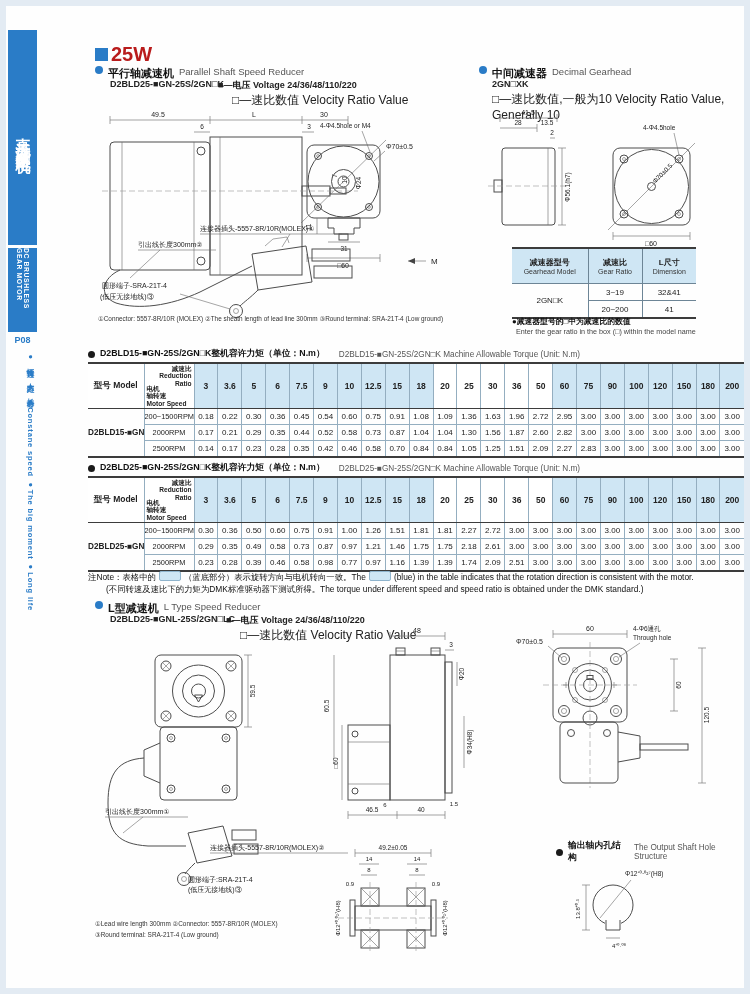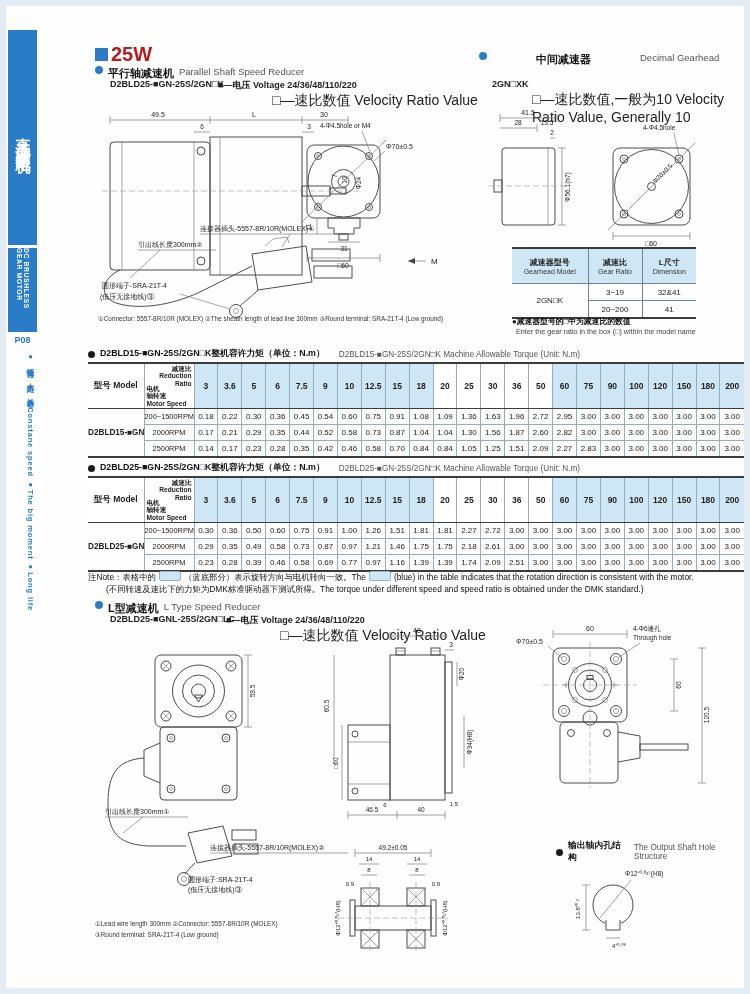--- a/index.html
+++ b/index.html
@@ -27,21 +27,21 @@
   .h25 .sq{width:13px;height:13px;background:var(--accent);margin-right:3px;}
   .h25 .t{font-size:20px;font-weight:bold;color:#b91c1c;}
   .sec{display:flex;align-items:flex-start;}
   .bullet-blue{width:8px;height:8px;border-radius:50%;background:var(--accent);
                display:inline-block;margin-right:5px;flex:none;}
   .bullet-dark{width:7px;height:7px;border-radius:50%;background:#1a1a1a;
                display:inline-block;margin-right:5px;flex:none;}
   .sec .cn{font-size:11px;font-weight:bold;color:#111;}
   .sec .en{font-size:9.5px;color:#555;margin-left:5px;}
   .mono-line{font-size:9px;font-weight:bold;color:#222;}
-  .plain-line{font-size:14px;color:#222;margin-left:40px;}
+  .plain-line{font-size:12px;color:#222;}
 
   
   table.ghead{border-collapse:collapse;table-layout:fixed;width:184px;
               border-top:2px solid #3c3c3c;border-bottom:2px solid #3c3c3c;font-size:8px;}
   table.ghead th{background:var(--tblue);font-weight:bold;height:26px;
                  border:1px solid #6d8596;border-top:none;padding:4px;}
   table.ghead td{border:1px solid #6d8596;text-align:center;height:16px;padding:0;}
   table.ghead th:first-child,table.ghead td:first-child{border-left:none;}
   table.ghead th:last-child,table.ghead td:last-child{border-right:none;margin-top:34px;}
   table.ghead .l1{display:block;font-size:8px;}
@@ -109,21 +109,21 @@
 
 <div class="abs sec" style="left:95px;top:66px;">
   <span class="bullet-blue"></span>
   <span class="cn">平行轴减速机</span>
   <span class="en">Parallel Shaft Speed Reducer</span>
 </div>
 <div class="abs mono-line" style="left:110px;top:79px;">D2BLD25-■GN-25S/2GN□K</div>
 <div class="abs mono-line" style="left:218px;top:79px;">■—电压 Voltage 24/36/48/110/220</div>
 <div class="abs plain-line" style="left:232px;top:92px;">□—速比数值 Velocity Ratio Value</div>
 
-<div class="abs sec" style="left:479px;top:52px;gap:44px;">
+<div class="abs sec" style="left:479px;top:66px;">
   <span class="bullet-blue"></span>
   <span class="cn">中间减速器</span>
   <span class="en">Decimal Gearhead</span>
 </div>
 <div class="abs mono-line" style="left:492px;top:79px;">2GN□XK</div>
 <div class="abs plain-line" style="left:492px;top:91px;">□—速比数值,一般为10 Velocity Ratio Value, Generally 10</div>
 
 <svg style="left:90px;top:106px;" width="385" height="230" viewBox="0 0 385 230">
   <g>
     <rect class="ln" x="20" y="36" width="100" height="128" rx="4"></rect>
@@ -573,21 +573,21 @@
             <td>3.00</td>
             <td>3.00</td>
           </tr>
           <tr>
             <td class="speed">2500RPM</td>
             <td>0.23</td>
             <td>0.28</td>
             <td>0.39</td>
             <td>0.46</td>
             <td>0.58</td>
-            <td>0.69</td>
+            <td>0.98</td>
             <td>0.77</td>
             <td>0.97</td>
             <td>1.16</td>
             <td>1.39</td>
             <td>1.39</td>
             <td>1.74</td>
             <td>2.09</td>
             <td>2.51</td>
             <td>3.00</td>
             <td>3.00</td>

